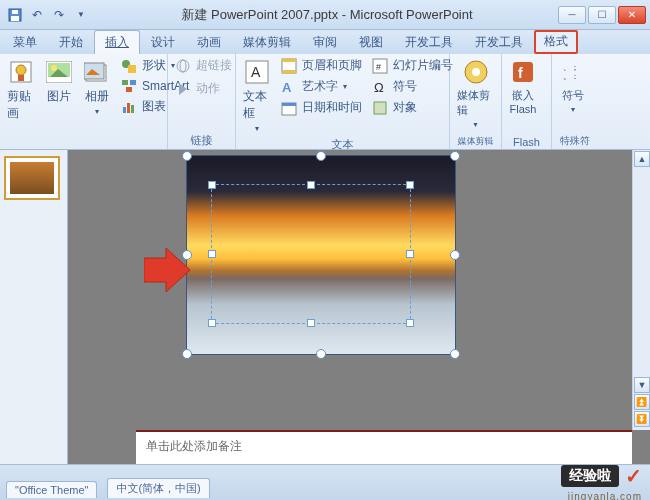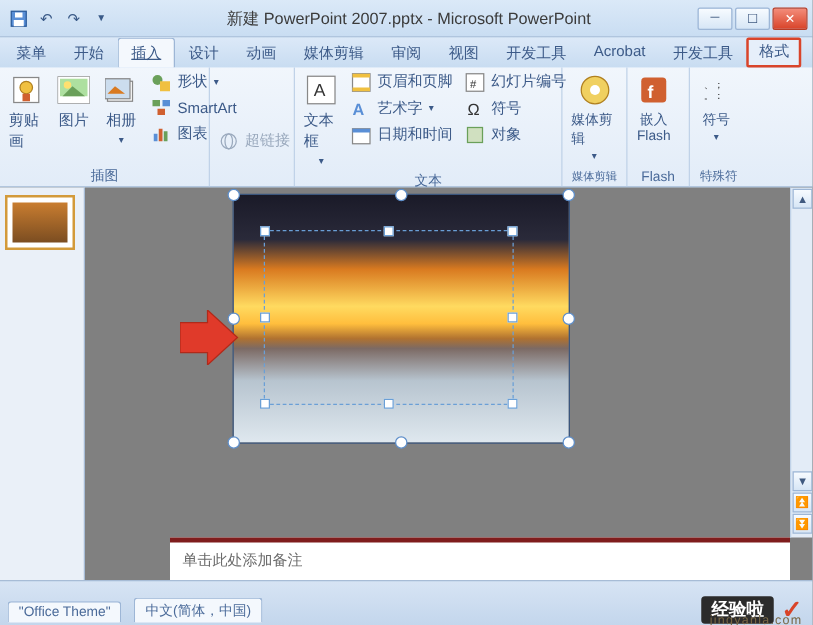--- a/index.html
+++ b/index.html
@@ -16,40 +16,40 @@
 .tab.active { background: #f4f8fd; border-color: #9db6d6; border-radius: 3px 3px 0 0; color: #3c5a88; text-decoration: underline; }
 .tab.hl { border: 2px solid #d9442a; padding: 1px 8px 2px; border-radius: 2px; background: #e6effa; }
 .ribbon { height: 96px; background: linear-gradient(#f1f6fc,#e2ecf8); border-bottom: 1px solid #a7bcd6; display: flex; }
 .group { border-right: 1px solid #c0d2e8; display: flex; flex-direction: column; padding: 2px 4px 0; }
 .group-body { flex: 1; display: flex; align-items: flex-start; gap: 4px; }
 .group-label { text-align: center; font-size: 11px; color: #4a6a99; padding: 2px 0 1px; }
 .big-btn { display: flex; flex-direction: column; align-items: center; gap: 2px; padding: 2px 3px; color: #3c5a88; cursor: pointer; }
 .big-icon { width: 28px; height: 28px; display: flex; align-items: center; justify-content: center; }
 .small-row { display: flex; flex-direction: column; gap: 2px; }
 .small-btn { display: flex; align-items: center; gap: 5px; padding: 1px 3px; color: #3c5a88; cursor: pointer; white-space: nowrap; }
-.small-btn.disabled { color: #9aa9bd; margin-top: 47px; }
+.small-btn.disabled { color: #9aa9bd; }
 .small-icon { width: 16px; height: 16px; display: flex; align-items: center; justify-content: center; }
 .tri { font-size: 8px; }
 .workspace { position: absolute; top: 150px; left: 0; right: 0; bottom: 36px; display: flex; background: #808080; }
 .slide-panel { width: 68px; background: #eaf0f8; border-right: 1px solid #a7bcd6; padding: 6px 4px; }
 .thumb { width: 56px; height: 44px; border: 2px solid #d39a3a; background: #fff; margin-bottom: 8px; position: relative; }
 .thumb-inner { position: absolute; top: 4px; left: 4px; right: 4px; bottom: 4px; background: linear-gradient(#c97d30,#7b4d21); }
 .canvas { flex: 1; position: relative; overflow: hidden; }
 .slide-img { position: absolute; left: 118px; top: 5px; width: 270px; height: 200px; border: 1px solid #3b567d; background: linear-gradient(#1a1a28 0%, #2a2a3a 18%, #d97a20 30%, #ffda60 45%, #ffbe3d 52%, #b07230 58%, #7c6a64 62%, #b7c4cf 75%, #dfe8ef 100%); }
 .handle { position: absolute; width: 10px; height: 10px; background: #fff; border: 1px solid #5f8fca; border-radius: 50%; margin: -5px; }
 .inner-box { position: absolute; border: 1px dashed #6a9fd6; }
 .inner-handle { position: absolute; width: 8px; height: 8px; background: #fff; border: 1px solid #6a9fd6; margin: -4px; }
 .arrow-ptr { position: absolute; left: 76px; top: 98px; }
-.notes { position: absolute; left: 68px; right: 18px; bottom: 0; height: 34px; background: #fff; border-top: 4px solid #7f1d1d; padding: 6px 10px; color: #6a6a6a; }
+.notes { position: absolute; left: 68px; right: 18px; bottom: 0; height: 34px; background: #fff; border-top: 2px solid #7f1d1d; padding: 6px 10px; color: #6a6a6a; }
 .vscroll { position: absolute; right: 0; top: 0; width: 18px; bottom: 34px; background: #e3ecf7; border-left: 1px solid #c0d2e8; }
 .vscroll-btn { width: 16px; height: 16px; margin: 1px; background: linear-gradient(#f7fbff,#d7e6f6); border: 1px solid #9db6d6; display: flex; align-items: center; justify-content: center; font-size: 9px; color: #405a80; }
 .vscroll .spacer { height: calc(100% - 72px); }
 .statusbar { position: absolute; left: 0; right: 0; bottom: 0; height: 36px; background: linear-gradient(#d7e4f4,#c3d6ec); border-top: 1px solid #a7bcd6; display: flex; align-items: flex-end; padding: 0 6px 2px; gap: 10px; }
 .status-tab { background: #f4f8fd; border: 1px solid #9db6d6; border-bottom: none; padding: 2px 8px; font-size: 11px; color: #4a6a99; border-radius: 3px 3px 0 0; }
-.watermark { position: absolute; right: 8px; bottom: 0; display: flex; align-items: center; gap: 6px; justify-content: flex-end; }
+.watermark { position: absolute; right: 8px; bottom: 12px; display: flex; align-items: center; gap: 6px; justify-content: flex-end; }
 .wm-badge { background: #2b2b2b; color: #fff; font-size: 14px; font-weight: bold; padding: 2px 8px; border-radius: 3px; }
 .wm-check { color: #d9442a; font-size: 20px; font-weight: bold; }
 .wm-url { position: absolute; right: 8px; bottom: -2px; font-size: 10px; color: #764; letter-spacing: 1px; }
 svg { display: block; }
 </style>
 </head>
 <body>
 
 <div class="titlebar">
   <div class="qat">
@@ -75,21 +75,20 @@
 <div class="tabs">
   <div class="tab">菜单</div>
   <div class="tab">开始</div>
   <div class="tab active">插入</div>
   <div class="tab">设计</div>
   <div class="tab">动画</div>
   <div class="tab">媒体剪辑</div>
   <div class="tab">审阅</div>
   <div class="tab">视图</div>
   <div class="tab">开发工具</div>
-  <div class="tab">Acrobat</div>
   <div class="tab">开发工具</div>
   <div class="tab hl">格式</div>
 </div>
 
 <div class="ribbon">
 
   <div class="group" style="width:168px">
     <div class="group-body">
       <div class="big-btn">
         <div class="big-icon">
@@ -149,21 +148,20 @@
               <svg width="16" height="16">
                 <rect x="2" y="8" width="3" height="6" fill="#5a8fd6"></rect>
                 <rect x="6" y="4" width="3" height="10" fill="#d06030"></rect>
                 <rect x="10" y="6" width="3" height="8" fill="#6aa05a"></rect>
               </svg>
             </span>
             <span>图表</span>
           </div>
       </div>
     </div>
-    <div class="group-label">插图</div>
   </div>
 
   <div class="group" style="width:68px">
     <div class="group-body" style="flex-direction:column;gap:4px;align-items:stretch">
       <div class="small-btn disabled">
           <span class="small-icon">
             <svg width="16" height="16">
               <circle cx="8" cy="8" r="6" fill="none" stroke="#9aa9bd"></circle>
               <ellipse cx="8" cy="8" rx="3" ry="6" fill="none" stroke="#9aa9bd"></ellipse>
             </svg>

